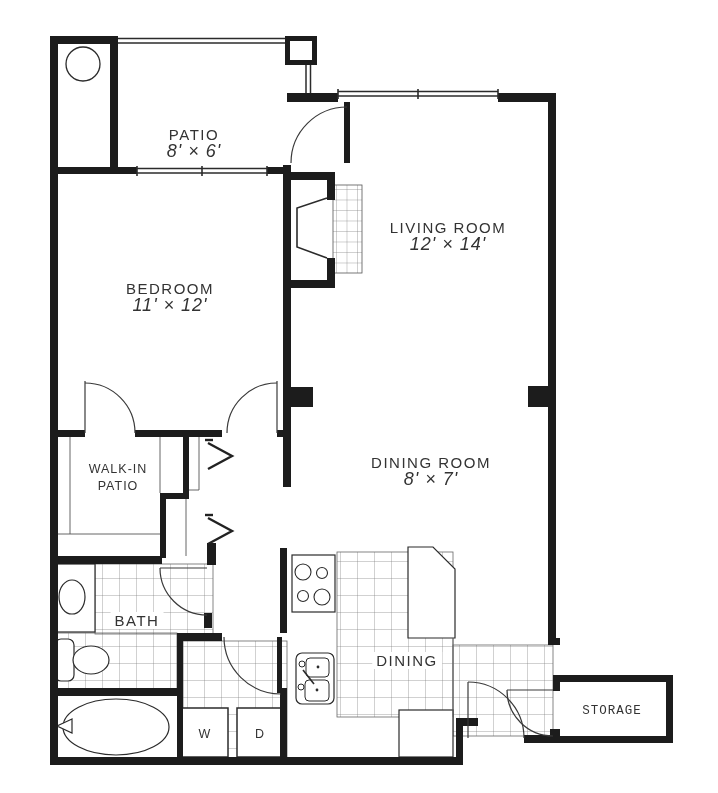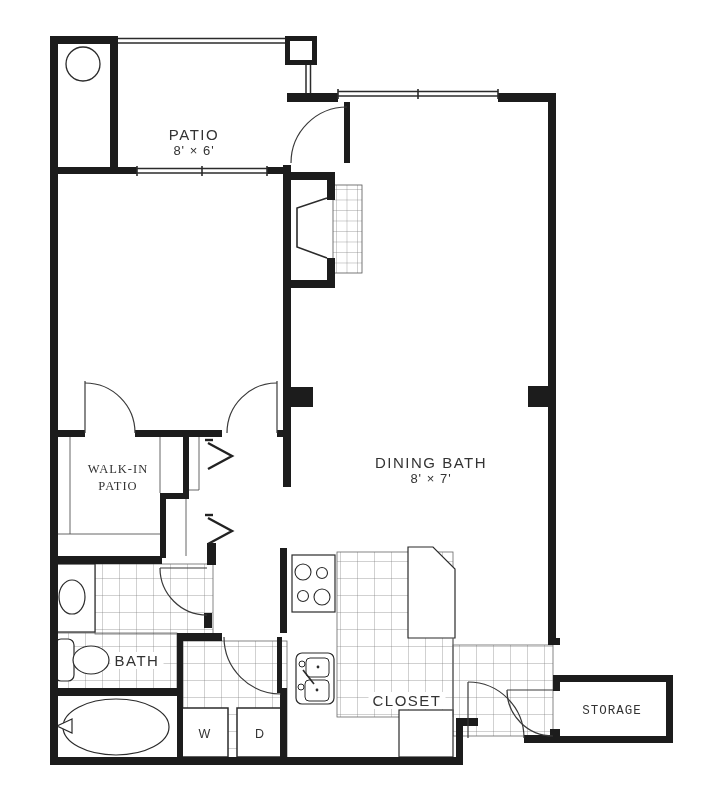--- a/index.html
+++ b/index.html
@@ -2,22 +2,22 @@
 <html style="--wall: #1c1c1c; --line: #2b2b2b; --tile: #7a7a7a; --text: #333333; --bg: #ffffff;"><head>
 <meta charset="utf-8">
 <style>
   html,body{margin:0;padding:0;background:#fff;}
   #plan{position:relative;width:718px;height:793px;background:var(--bg,#fff);
         font-family:"Liberation Sans", sans-serif;overflow:hidden;}
   #plan svg{position:absolute;left:0;top:0;}
   .lbl{position:absolute;transform:translateX(-50%);text-align:center;
        color:var(--text,#333);white-space:nowrap;z-index:5;}
   .lbl .nm{font-size:15px;letter-spacing:1.5px;line-height:17px;}
-  .lbl .dm{font-size:13px;letter-spacing:1px;line-height:16px;}
-  .chip{background:#fff;padding:0 4px;margin-top:40px;}
+  .lbl .dm{font-size:18px;letter-spacing:1px;line-height:16px;font-style:italic;}
+  .chip{background:#fff;padding:0 4px;}
   .small .nm{font-size:12.5px;letter-spacing:1px;}
 </style>
 </head>
 <body>
 
 <div id="plan">
 <svg width="718" height="793" viewBox="0 0 718 793">
   <defs>
     <pattern id="tile" width="17" height="17" patternUnits="userSpaceOnUse">
       <path d="M17,0 L0,0 L0,17" fill="none" stroke="#7a7a7a" stroke-width="0.7"></path>
@@ -204,33 +204,41 @@
       <path d="M208,518 L232,531 L208,544"></path>
     </g>
   </g>
   <line x1="453" y1="638" x2="453" y2="717" stroke="#666" stroke-width="0.9"></line>
 </svg>
 
   <div class="lbl" style="left:194px;top:78px;margin-top:48px;">
     <div class="nm">PATIO</div>
     <div class="dm">8' × 6'</div>
   </div>
-  <div class="lbl small" style="left:118px;top:461px;font-family:Liberation Serif, serif;">
+  <div class="lbl" style="left:448px;top:219px;">
+    <div class="nm">LIVING ROOM</div>
+    <div class="dm">12' × 14'</div>
+  </div>
+  <div class="lbl" style="left:170px;top:280px;">
+    <div class="nm">BEDROOM</div>
+    <div class="dm">11' × 12'</div>
+  </div>
+  <div class="lbl small" style="left:118px;top:461px;">
     <div class="nm">WALK-IN</div>
     <div class="nm">PATIO</div>
   </div>
   <div class="lbl" style="left:431px;top:454px;">
-    <div class="nm">DINING BATH</div>
+    <div class="nm">DINING ROOM</div>
     <div class="dm">8' × 7'</div>
   </div>
   <div class="lbl" style="left:137px;top:612px;">
     <div class="nm chip">BATH</div>
   </div>
   <div class="lbl" style="left:407px;top:652px;">
-    <div class="nm chip">CLOSET</div>
+    <div class="nm chip">DINING</div>
   </div>
   <div class="lbl small" style="left:612px;top:703px;font-family:Liberation Mono, monospace;">
     <div class="nm">STORAGE</div>
   </div>
   <div class="lbl small" style="left:205px;top:726px;">
     <div class="nm">W</div>
   </div>
   <div class="lbl small" style="left:260px;top:726px;">
     <div class="nm">D</div>
   </div>

